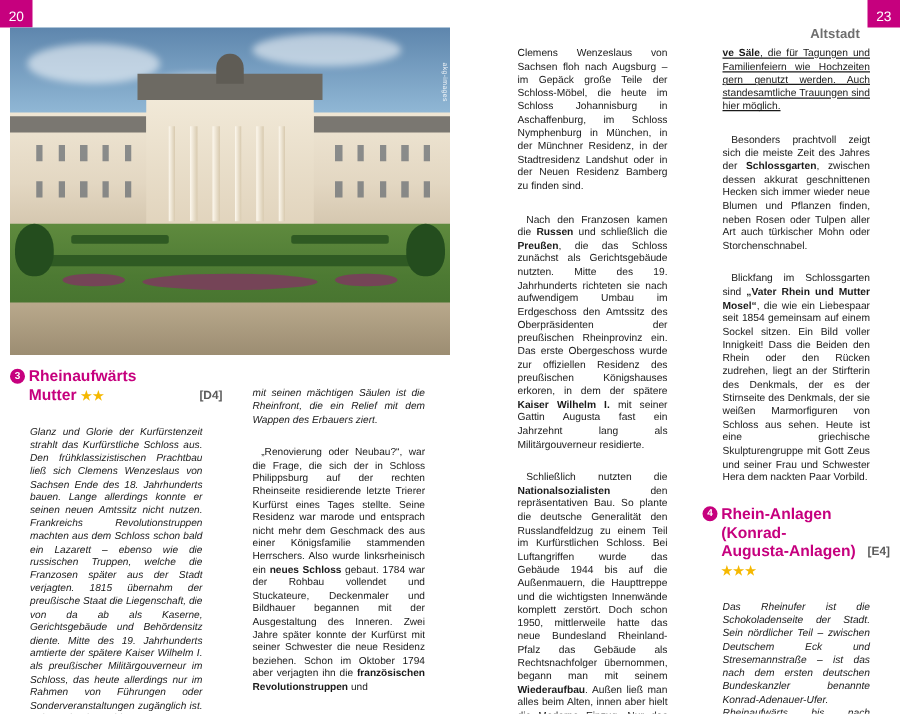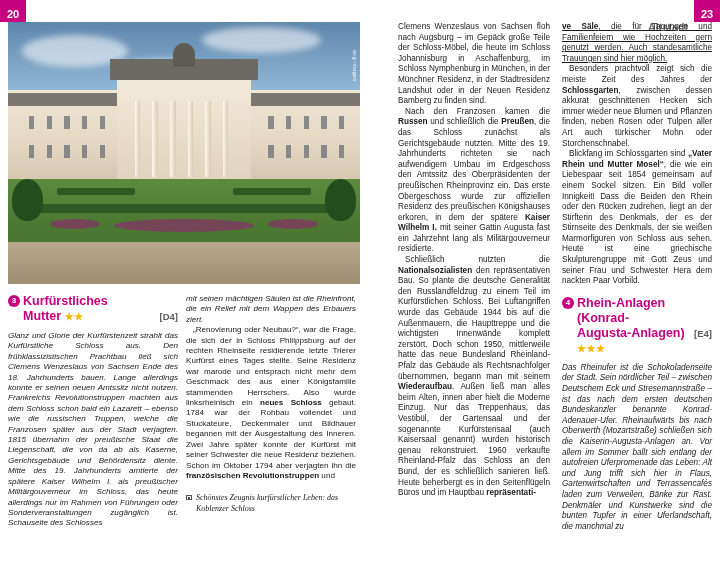--- a/index.html
+++ b/index.html
@@ -14,21 +14,21 @@
 
   
   .runhead {
     position:absolute; top:0; left:0; width:720px; height:22px;
   }
   .folio-box {
     position:absolute; top:0;
     width:26px; height:22px;
     background:#c6007e;
     color:#ffffff;
-    font-size:11px; font-weight:bold;
+    font-size:11px; font-weight:normal;
     display:flex; align-items:flex-end; justify-content:center;
     padding-bottom:2px;
     letter-spacing:-0.2px;
   }
   .folio-left { left:0; }
   .folio-right { right:0; }
   .runhead-label {
     position:absolute; top:21px;
     font-size:10.5px; font-weight:bold; color:#6e6e6e;
     letter-spacing:0.1px;
@@ -156,21 +156,21 @@
     float:right; color:#5a5a5a; font-weight:bold; font-size:9.5px;
   }
   .head-line2 { display:block; }
 
   
   .bt {
     font-size:8.1px;
     line-height:10.4px;
     text-align:justify;
     color:#1a1a1a;
-    margin:0;
+    margin:16px;
     hyphens:auto;
     -webkit-hyphens:auto;
   }
   .bt + .bt { text-indent:7px; }
   .bt b { font-weight:bold; }
   .lead { font-style:italic; }
   .c3 .bt, .c4 .bt { font-size:8.2px; line-height:10.6px; }
 
   
   .caption {
@@ -255,21 +255,21 @@
     <div class="bed" style="left:74%;bottom:21%;width:14%;height:4%;"></div>
     <div class="tree" style="left:1%;bottom:24%;width:9%;height:16%;"></div>
     <div class="tree" style="right:1%;bottom:24%;width:9%;height:16%;"></div>
     <div class="path"></div>
     <div class="photo-credit">akg-images</div>
   </div>
 
   <div class="col-wrap c1">
     <div class="sec-head">
       <span class="num">3</span>
-      <span>Kurfürstliches</span>
+      <span>Rheinaufwärts</span>
       <span class="head-line2">
         <span class="gridref">[D4]</span>
         <span>Mutter</span>
         <span class="stars">★★</span>
       </span>
     </div>
     <p class="bt lead">Glanz und Glorie der Kurfürstenzeit strahlt das Kurfürstliche Schloss aus. Den frühklassizistischen Prachtbau ließ sich Clemens Wenzeslaus von Sachsen Ende des 18. Jahrhunderts bauen. Lange allerdings konnte er seinen neuen Amtssitz nicht nutzen. Frankreichs Revolutionstruppen machten aus dem Schloss schon bald ein Lazarett – ebenso wie die russischen Truppen, welche die Franzosen später aus der Stadt verjagten. 1815 übernahm der preußische Staat die Liegenschaft, die von da ab als Kaserne, Gerichtsgebäude und Behördensitz diente. Mitte des 19. Jahrhunderts amtierte der spätere Kaiser Wilhelm I. als preußischer Militärgouverneur im Schloss, das heute allerdings nur im Rahmen von Führungen oder Sonderveranstaltungen zugänglich ist. Schauseite des Schlosses</p>
   </div>
 
   <div class="col-wrap c2">

